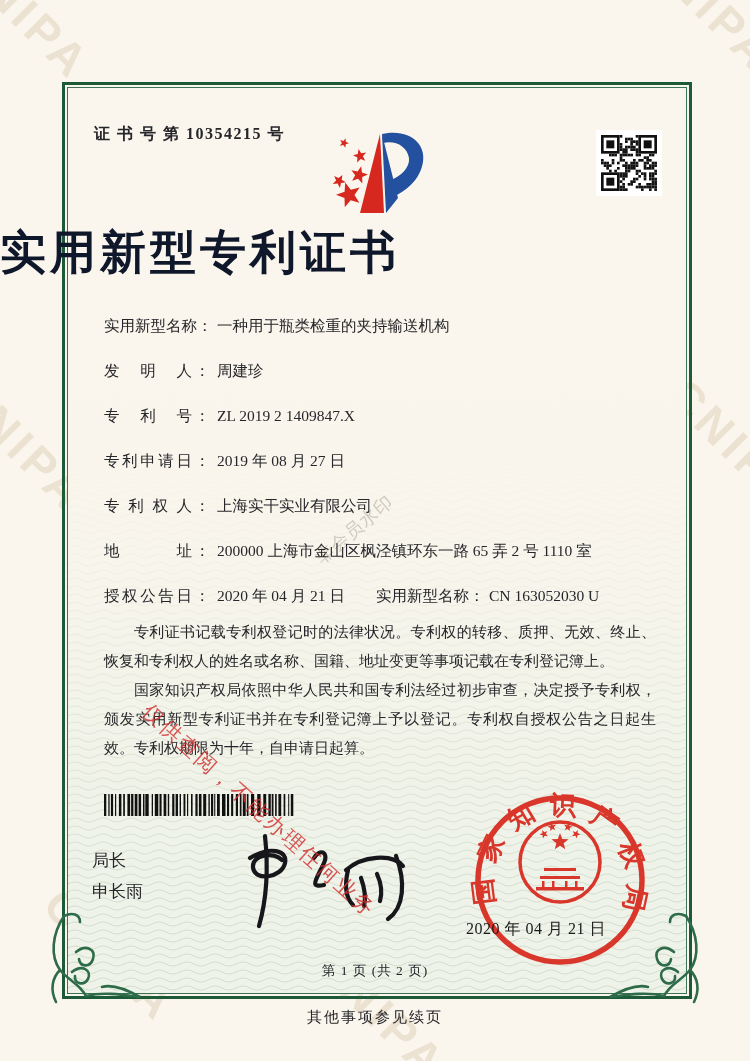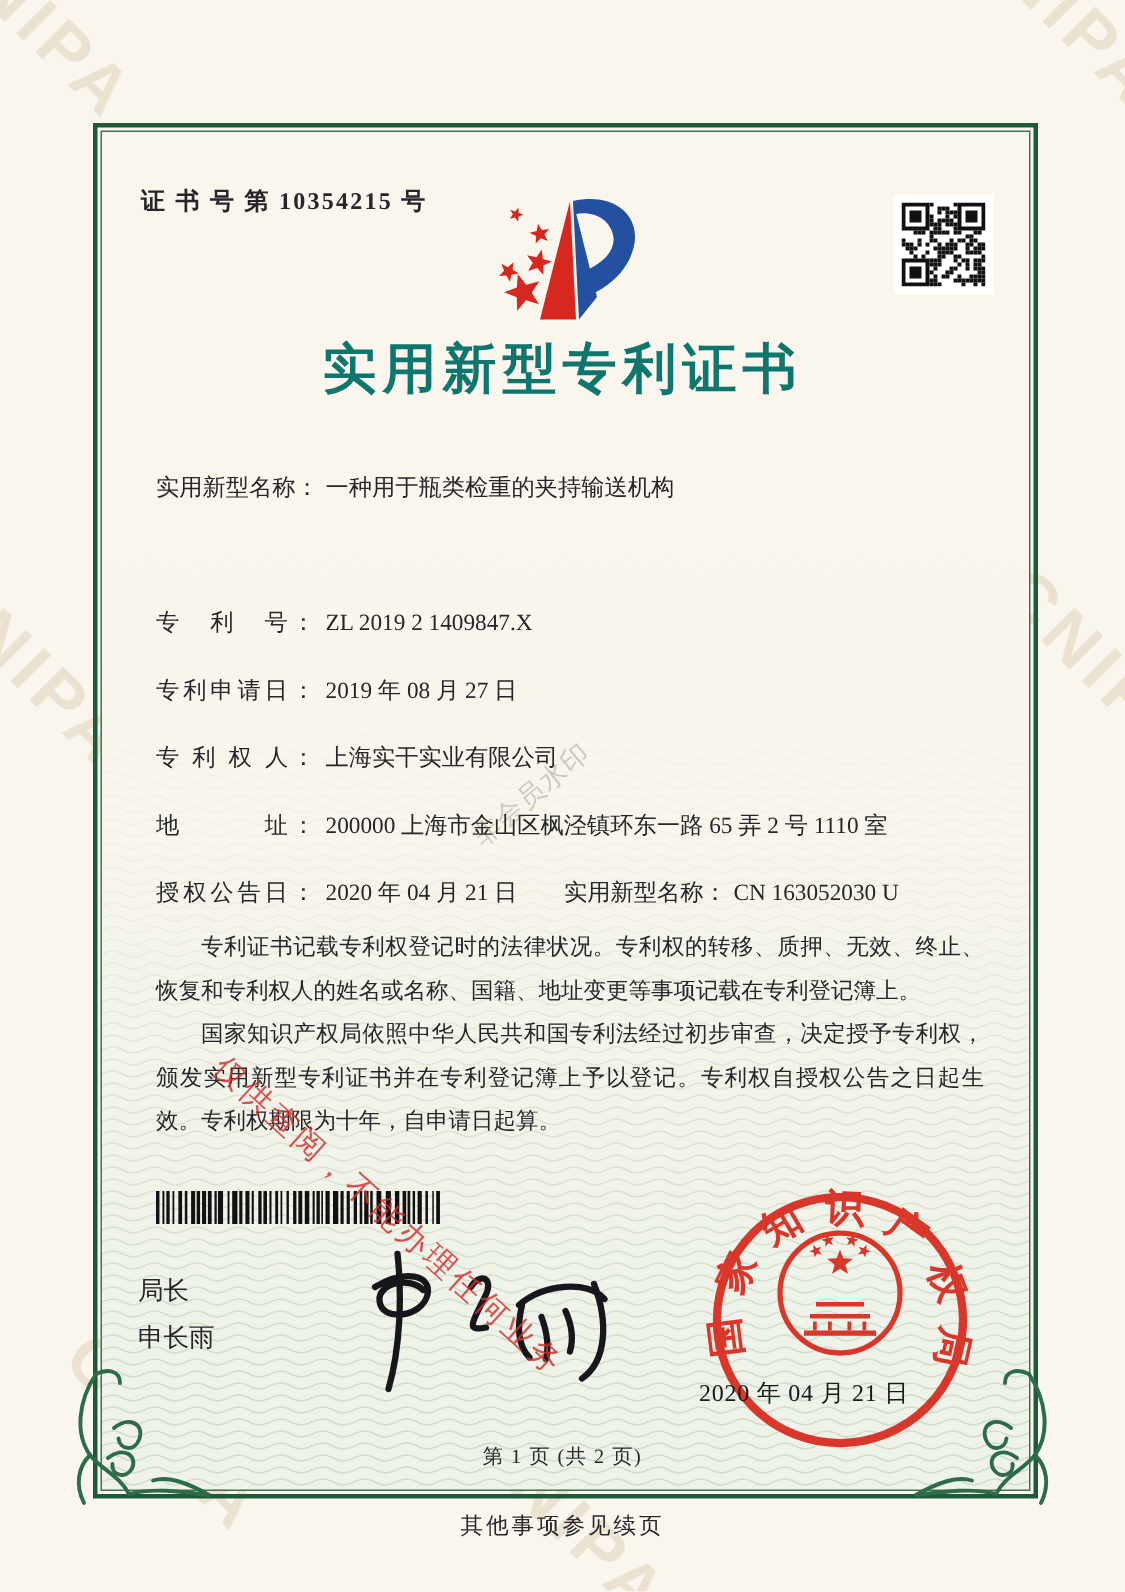--- a/index.html
+++ b/index.html
@@ -16,22 +16,22 @@
   .bg-waves{position:absolute;inset:3px;width:618px;height:905px;}
   .bg-fade{position:absolute;inset:3px;
      background:linear-gradient(180deg,#fbf6ed 0%,#fbf6ed 30%,rgba(251,246,237,.78) 52%,
                 rgba(251,246,237,.28) 72%,rgba(251,246,237,0) 92%);}
   .flourish{position:absolute;z-index:6;}
   
   .cert-no{position:absolute;left:94px;top:124px;font-size:16px;letter-spacing:1.5px;z-index:10;font-weight:bold;}
   .logo{position:absolute;left:322px;top:128px;z-index:10;}
   .qr-box{position:absolute;left:596px;top:130px;width:66px;height:66px;background:#fff;z-index:10;}
   .qr-box svg{position:absolute;left:5px;top:5px;}
-  .title{position:absolute;left:0;right:0;top:222px;text-align:center;font-size:36px;
-         font-weight:700;letter-spacing:4px;color:#0f766e;z-index:10;}
+  .title{position:absolute;left:0;right:0;top:222px;text-align:left;font-size:46px;
+         font-weight:700;letter-spacing:4px;color:#0f172a;z-index:10;}
   .frow{position:absolute;left:104px;font-size:15.5px;line-height:24px;z-index:10;white-space:nowrap;}
   .flabel{display:inline-block;width:106px;text-align:justify;text-align-last:justify;
           vertical-align:top;}
   .fvalue{margin-left:7px;}
   .pair2{position:absolute;left:272px;top:0;white-space:nowrap;}
   .paras{position:absolute;left:104px;top:618px;width:552px;font-size:15px;line-height:29px;
          text-align:justify;z-index:10;}
   .paras p{margin:0;text-indent:2em;}
   .barcode{position:absolute;left:104px;top:794px;z-index:10;}
   .signer{position:absolute;left:92px;top:845px;font-family:"Liberation Sans","DejaVu Sans",sans-serif;
@@ -272,20 +272,23 @@
           <rect x="5.333333333333333" y="42.666666666666664" width="8" height="8"></rect>
         </g>
       </svg>
   </div>
 
   <div class="title">实用新型专利证书</div>
 
   <div class="frow" style="top:314px">
     <span class="flabel">实用新型名称：</span><span class="fvalue">一种用于瓶类检重的夹持输送机构</span>
   </div>
+  <div class="frow" style="top:359px">
+    <span class="flabel">发　明　人：</span><span class="fvalue">周建珍</span>
+  </div>
   <div class="frow" style="top:404px">
     <span class="flabel">专　利　号：</span><span class="fvalue">ZL 2019 2 1409847.X</span>
   </div>
   <div class="frow" style="top:449px">
     <span class="flabel">专利申请日：</span><span class="fvalue">2019 年 08 月 27 日</span>
   </div>
   <div class="frow" style="top:494px">
     <span class="flabel">专 利 权 人：</span><span class="fvalue">上海实干实业有限公司</span>
   </div>
   <div class="frow" style="top:539px">

